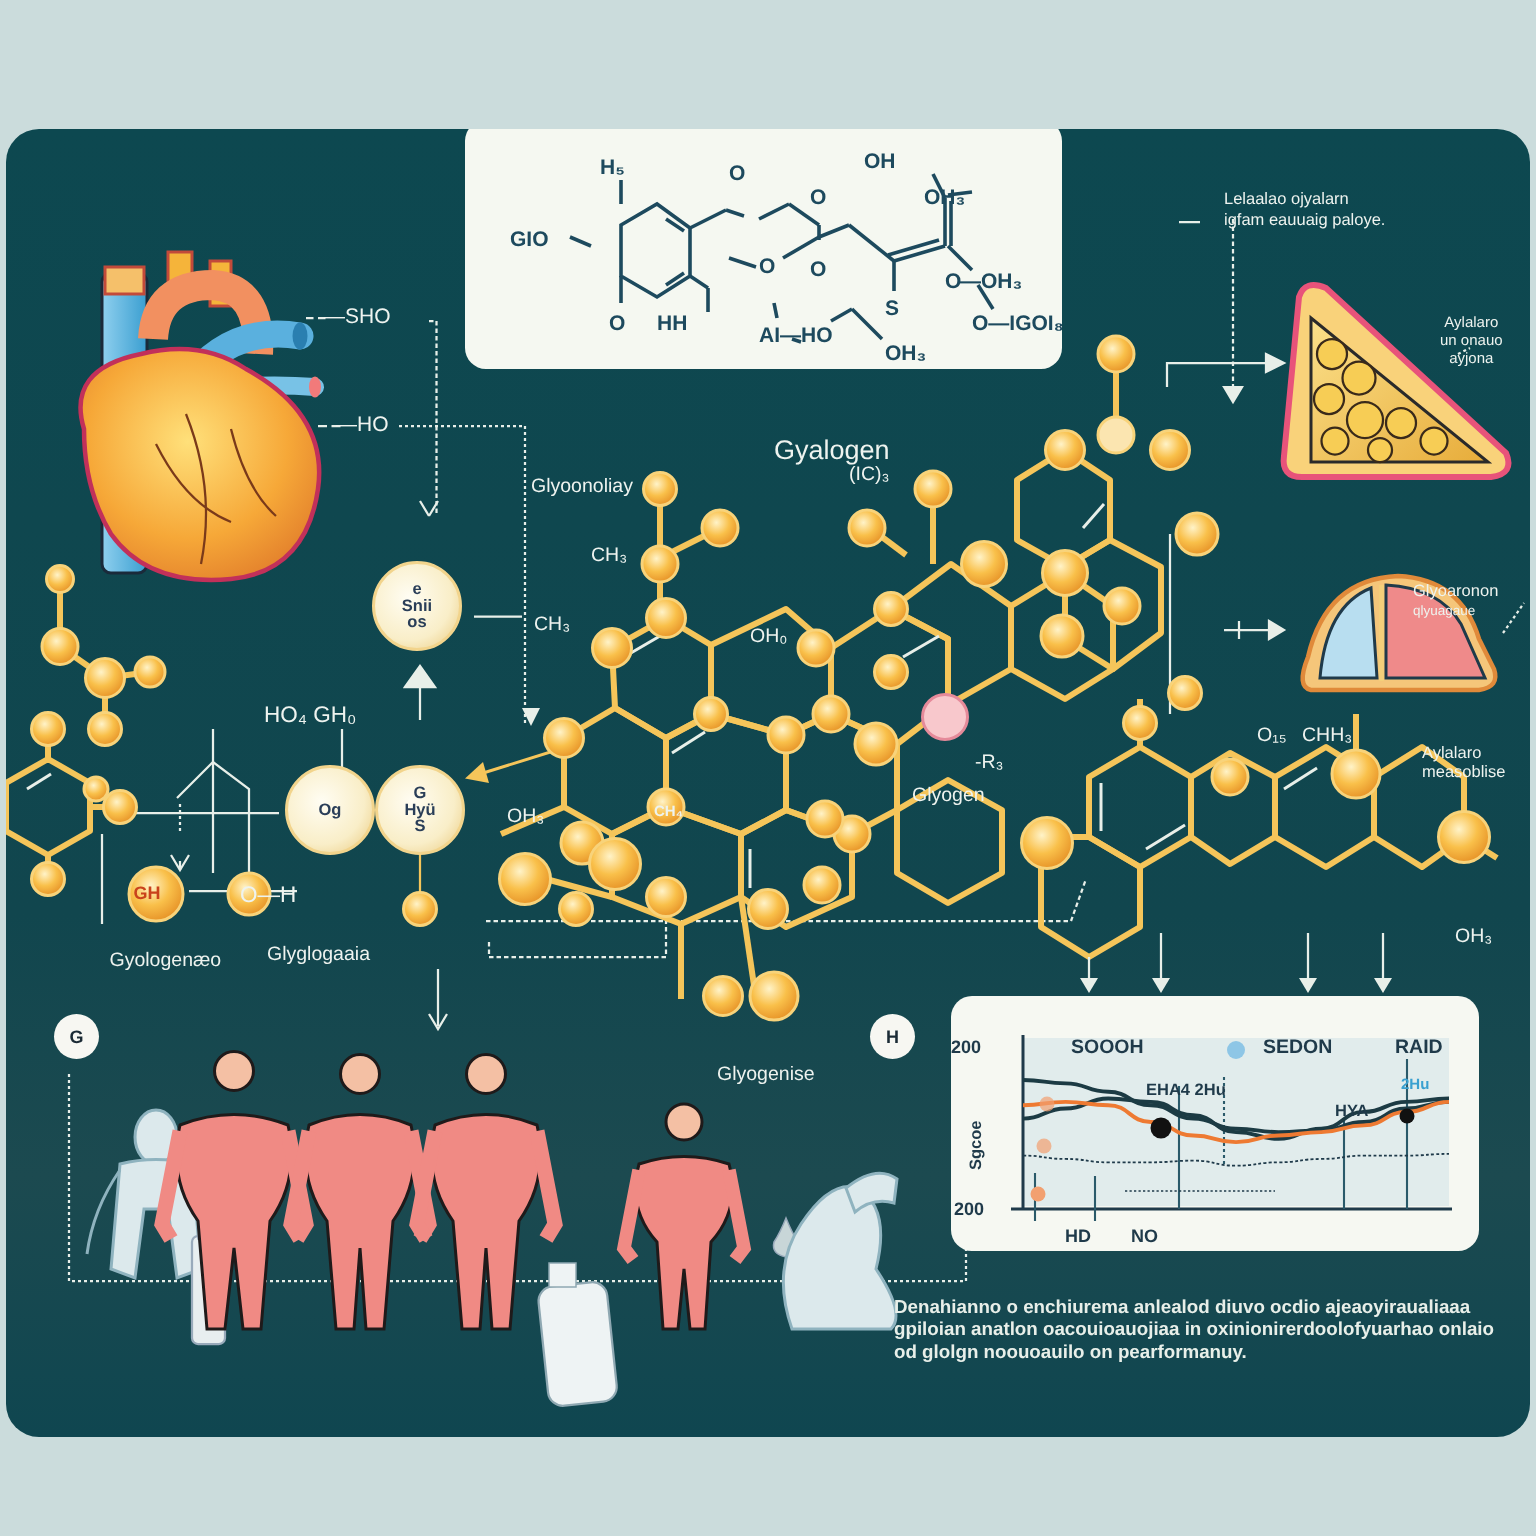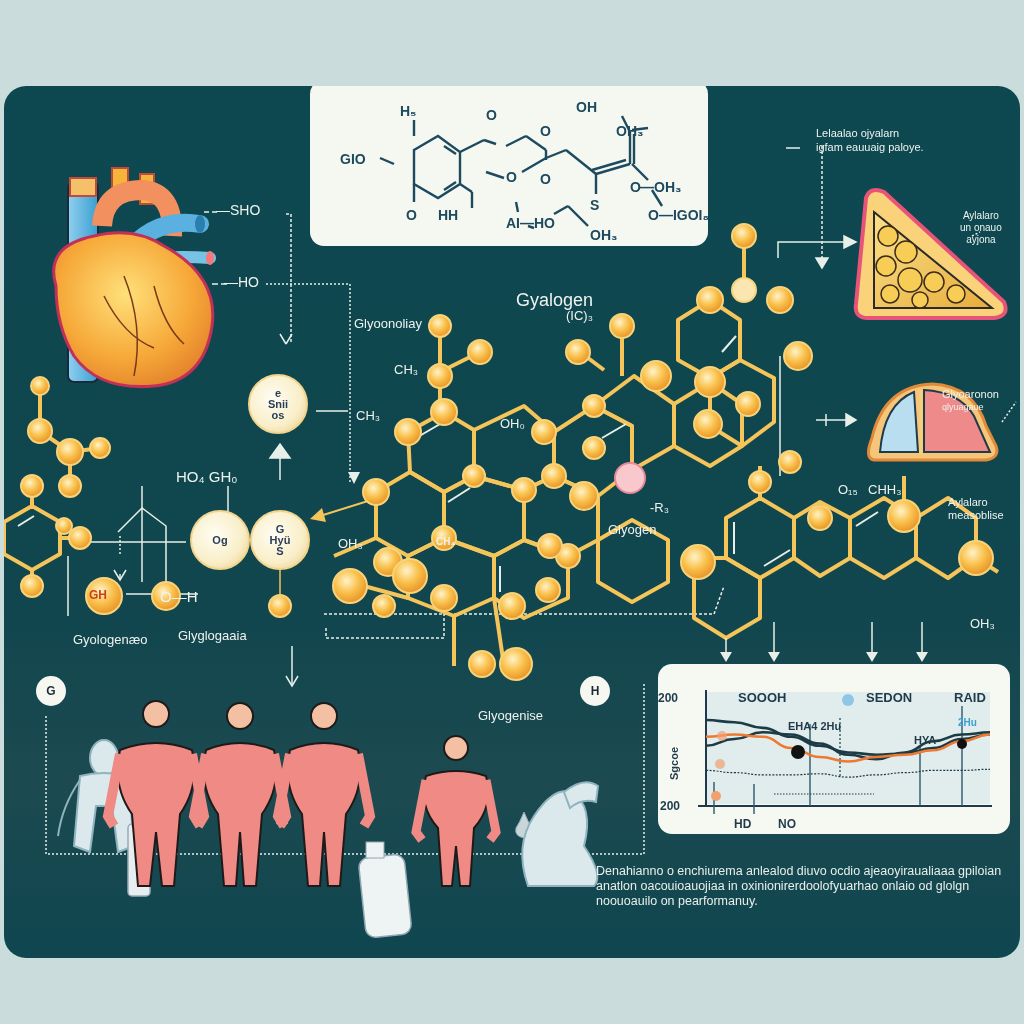--- a/index.html
+++ b/index.html
@@ -3,23 +3,23 @@
 <meta charset="utf-8">
 <style>
   html,body{margin:0;padding:0;}
   body{width:1024px;height:1024px;background:#cbdcdc;position:relative;overflow:hidden;font-family:"Liberation Sans","DejaVu Sans",sans-serif;}
   .panel{position:absolute;left:4px;top:86px;width:1016px;height:872px;background:#0e4a52;border-radius:22px;overflow:hidden;
     background:linear-gradient(180deg,#0d4850 0%,#11464e 60%,#1c4a50 80%,#0f4650 100%);}
   .abs{position:absolute;}
   .title-box{left:44px;top:34px;width:182px;height:34px;background:#f6f7f2;display:flex;align-items:center;justify-content:center;
     font-weight:bold;font-size:17px;color:#13304a;letter-spacing:-0.5px;}
   .formula-card{left:306px;top:-6px;width:398px;height:166px;background:#f5f8f1;border-radius:14px;}
-  .chart-card{left:654px;top:578px;width:352px;height:170px;background:#f6f8f2;border-radius:14px;}
+  .chart-card{left:630px;top:578px;width:352px;height:170px;background:#f6f8f2;border-radius:14px;}
   .lbl{color:#eef3ef;font-size:14px;white-space:nowrap;}
-  .caption{left:592px;top:778px;width:410px;color:#e8efe9;font-size:12.5px;font-weight:normal;line-height:15px;}
+  .caption{left:592px;top:778px;width:410px;color:#e8efe9;font-size:12.5px;font-weight:bold;line-height:15px;}
   .badge{width:30px;height:30px;border-radius:50%;background:#f7f7f2;color:#1b2b35;font-size:12px;font-weight:bold;display:flex;align-items:center;justify-content:center;}
   .pill{width:56px;height:56px;border-radius:50%;background:radial-gradient(circle at 40% 40%,#fffdf3 0%,#f9eec8 60%,#e9c87a 100%);
     border:2px solid #f2d48c;display:flex;align-items:center;justify-content:center;color:#2a3e58;font-size:11px;font-weight:bold;text-align:center;line-height:11px;}
   svg{position:absolute;left:0;top:0;}
 </style>
 </head>
 <body>
 
 <div class="panel">
 

